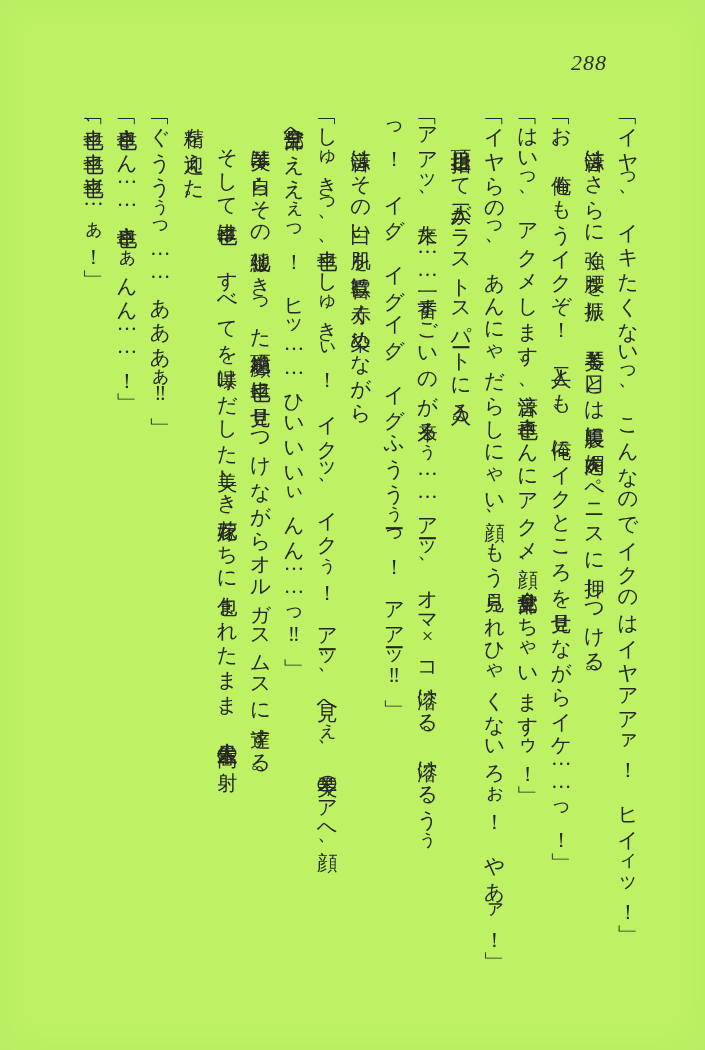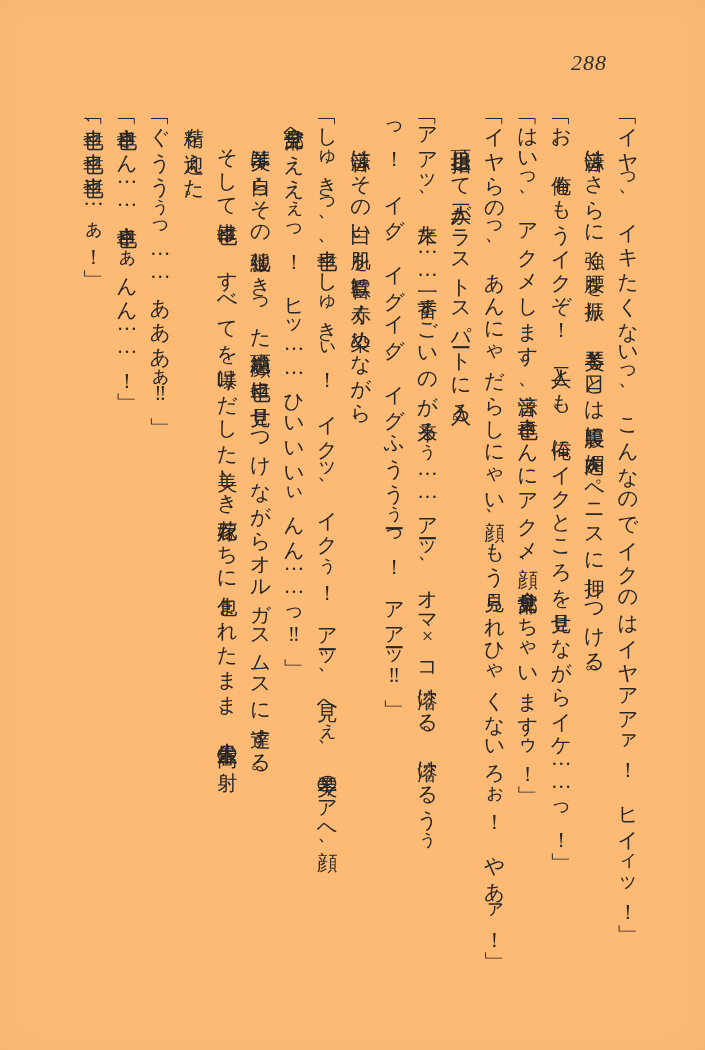--- a/index.html
+++ b/index.html
@@ -5,21 +5,21 @@
   html, body {
     margin: 0;
     padding: 0;
     background: #e8e8e6;
   }
   .page {
     position: relative;
     width: 705px;
     height: 1050px;
     margin: 0 auto;
-    background: #fdba74;
+    background: #bef264;
     box-shadow: inset 0 0 40px rgba(0,0,0,0.03);
     overflow: hidden;
     font-family: "Liberation Serif", "DejaVu Serif", serif;
   }
   .page-number {
     position: absolute;
     top: 50px;
     left: 571px;
     font-size: 22px;
     font-style: italic;

